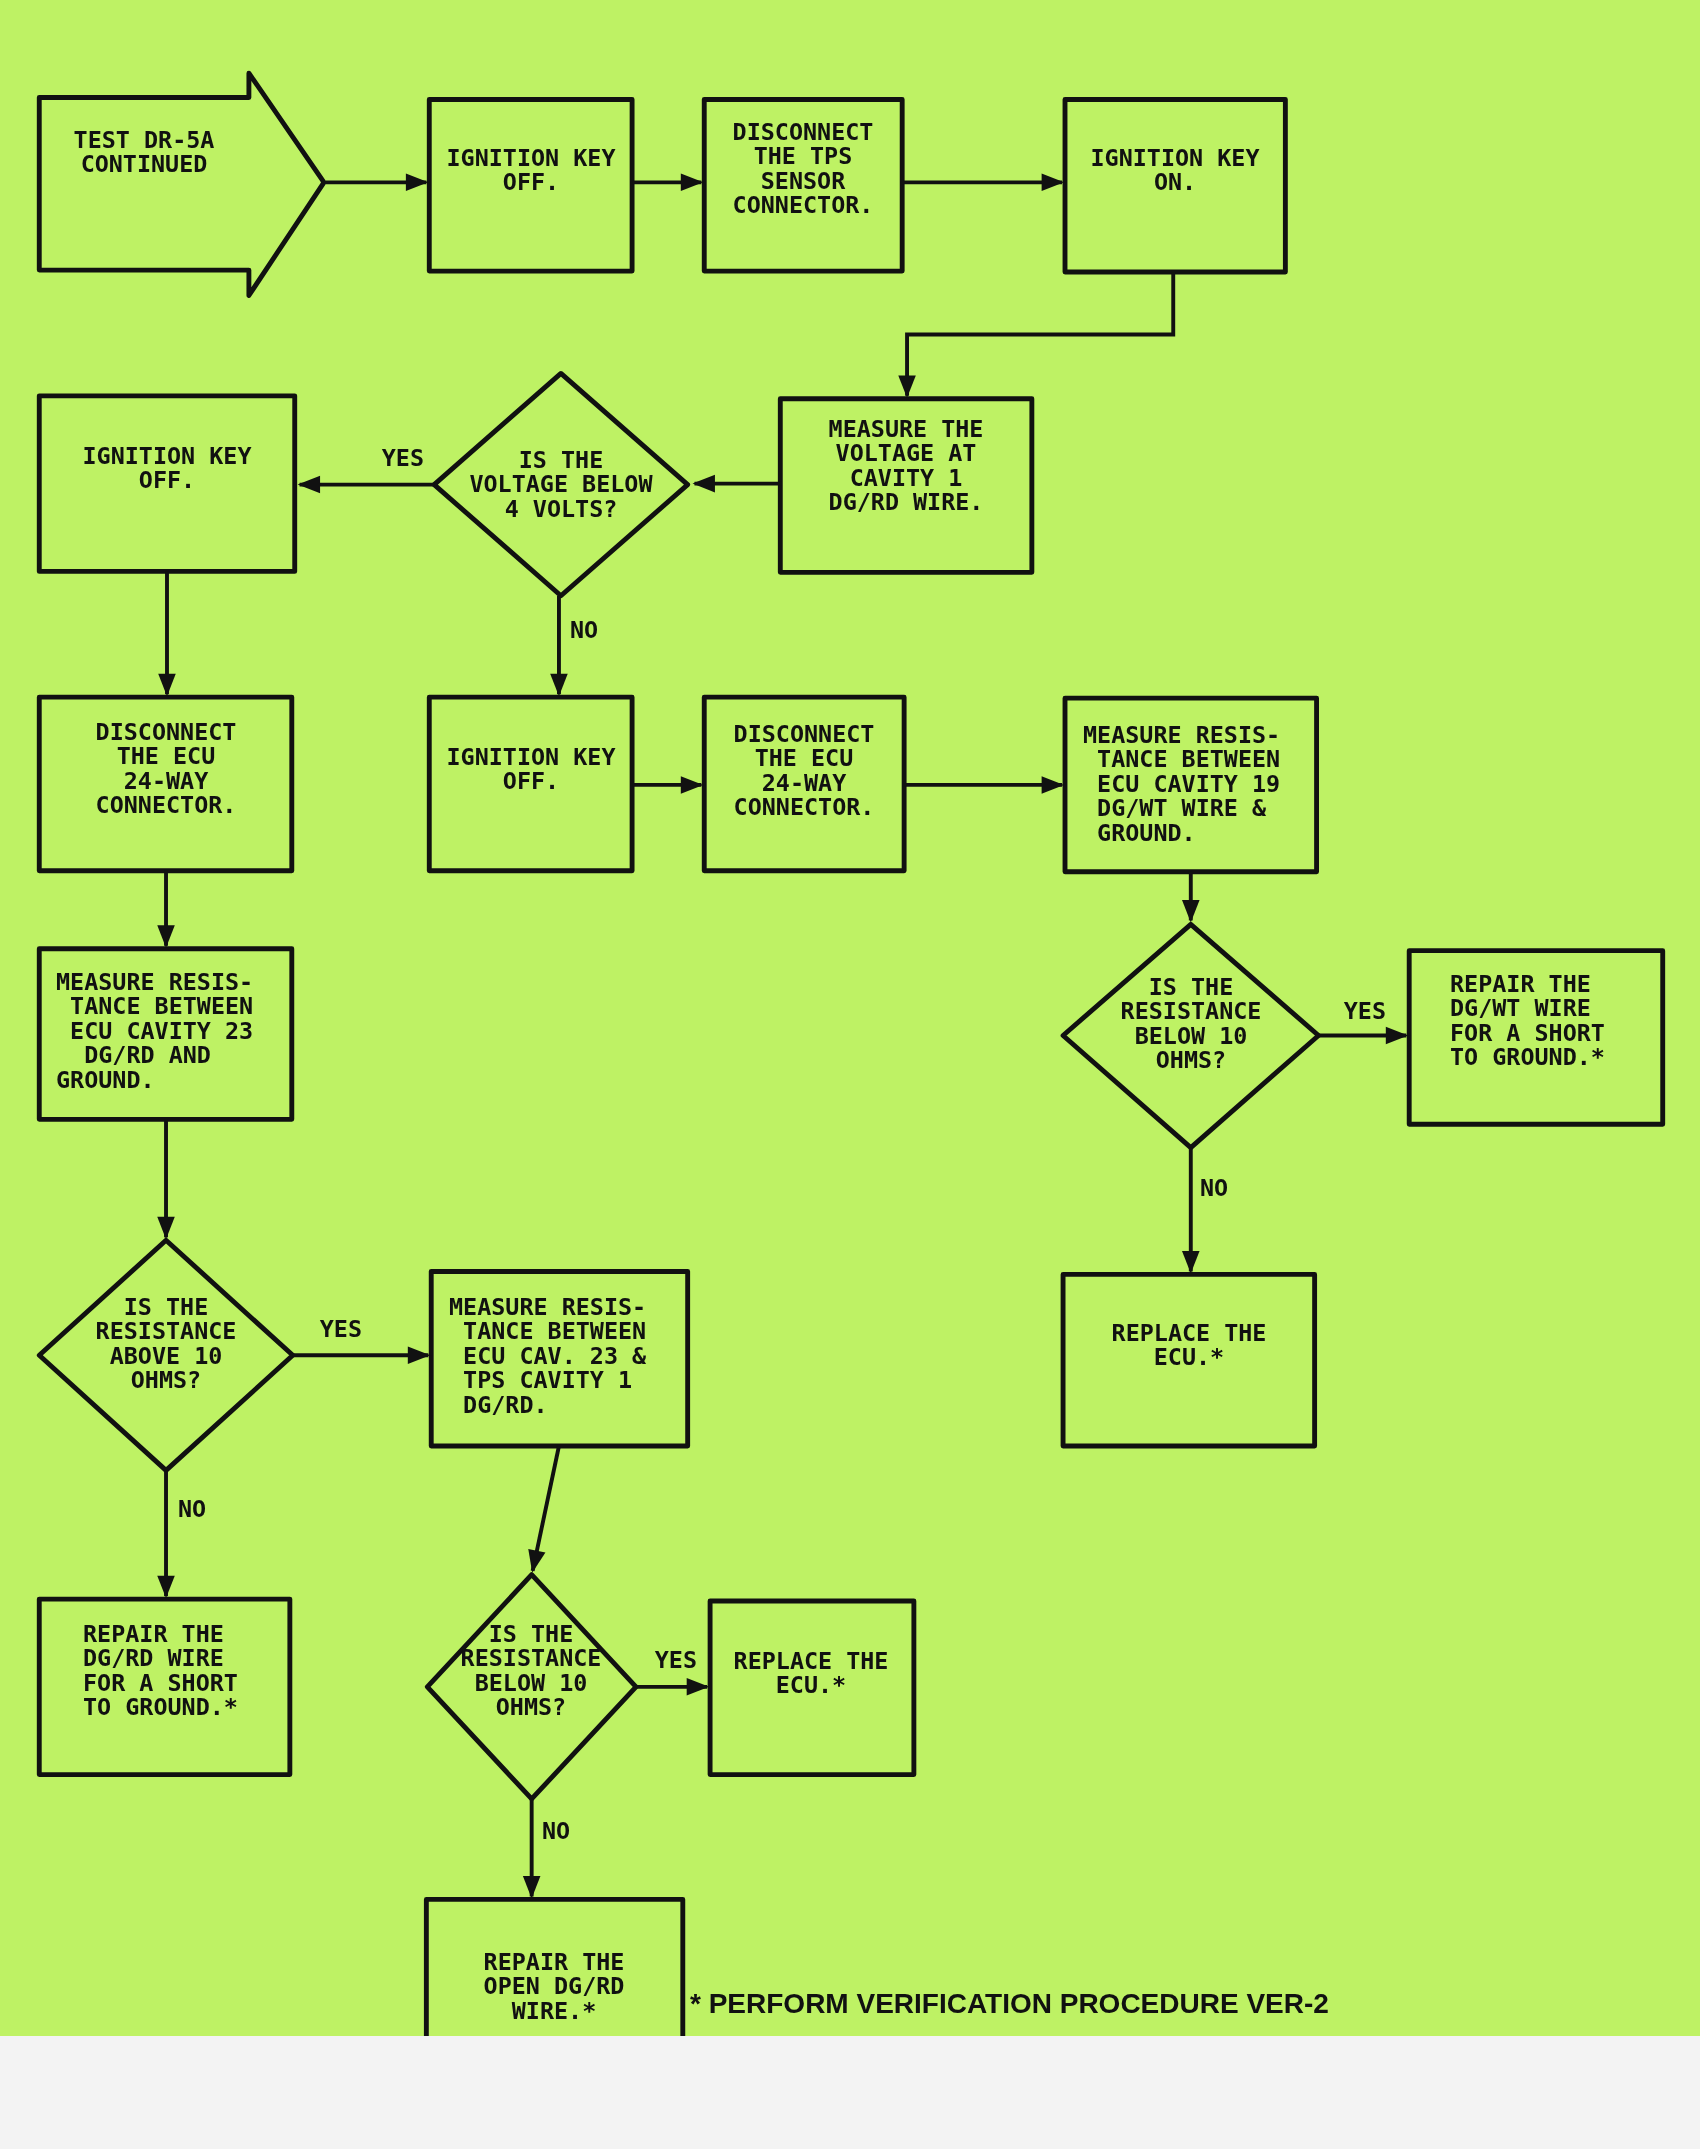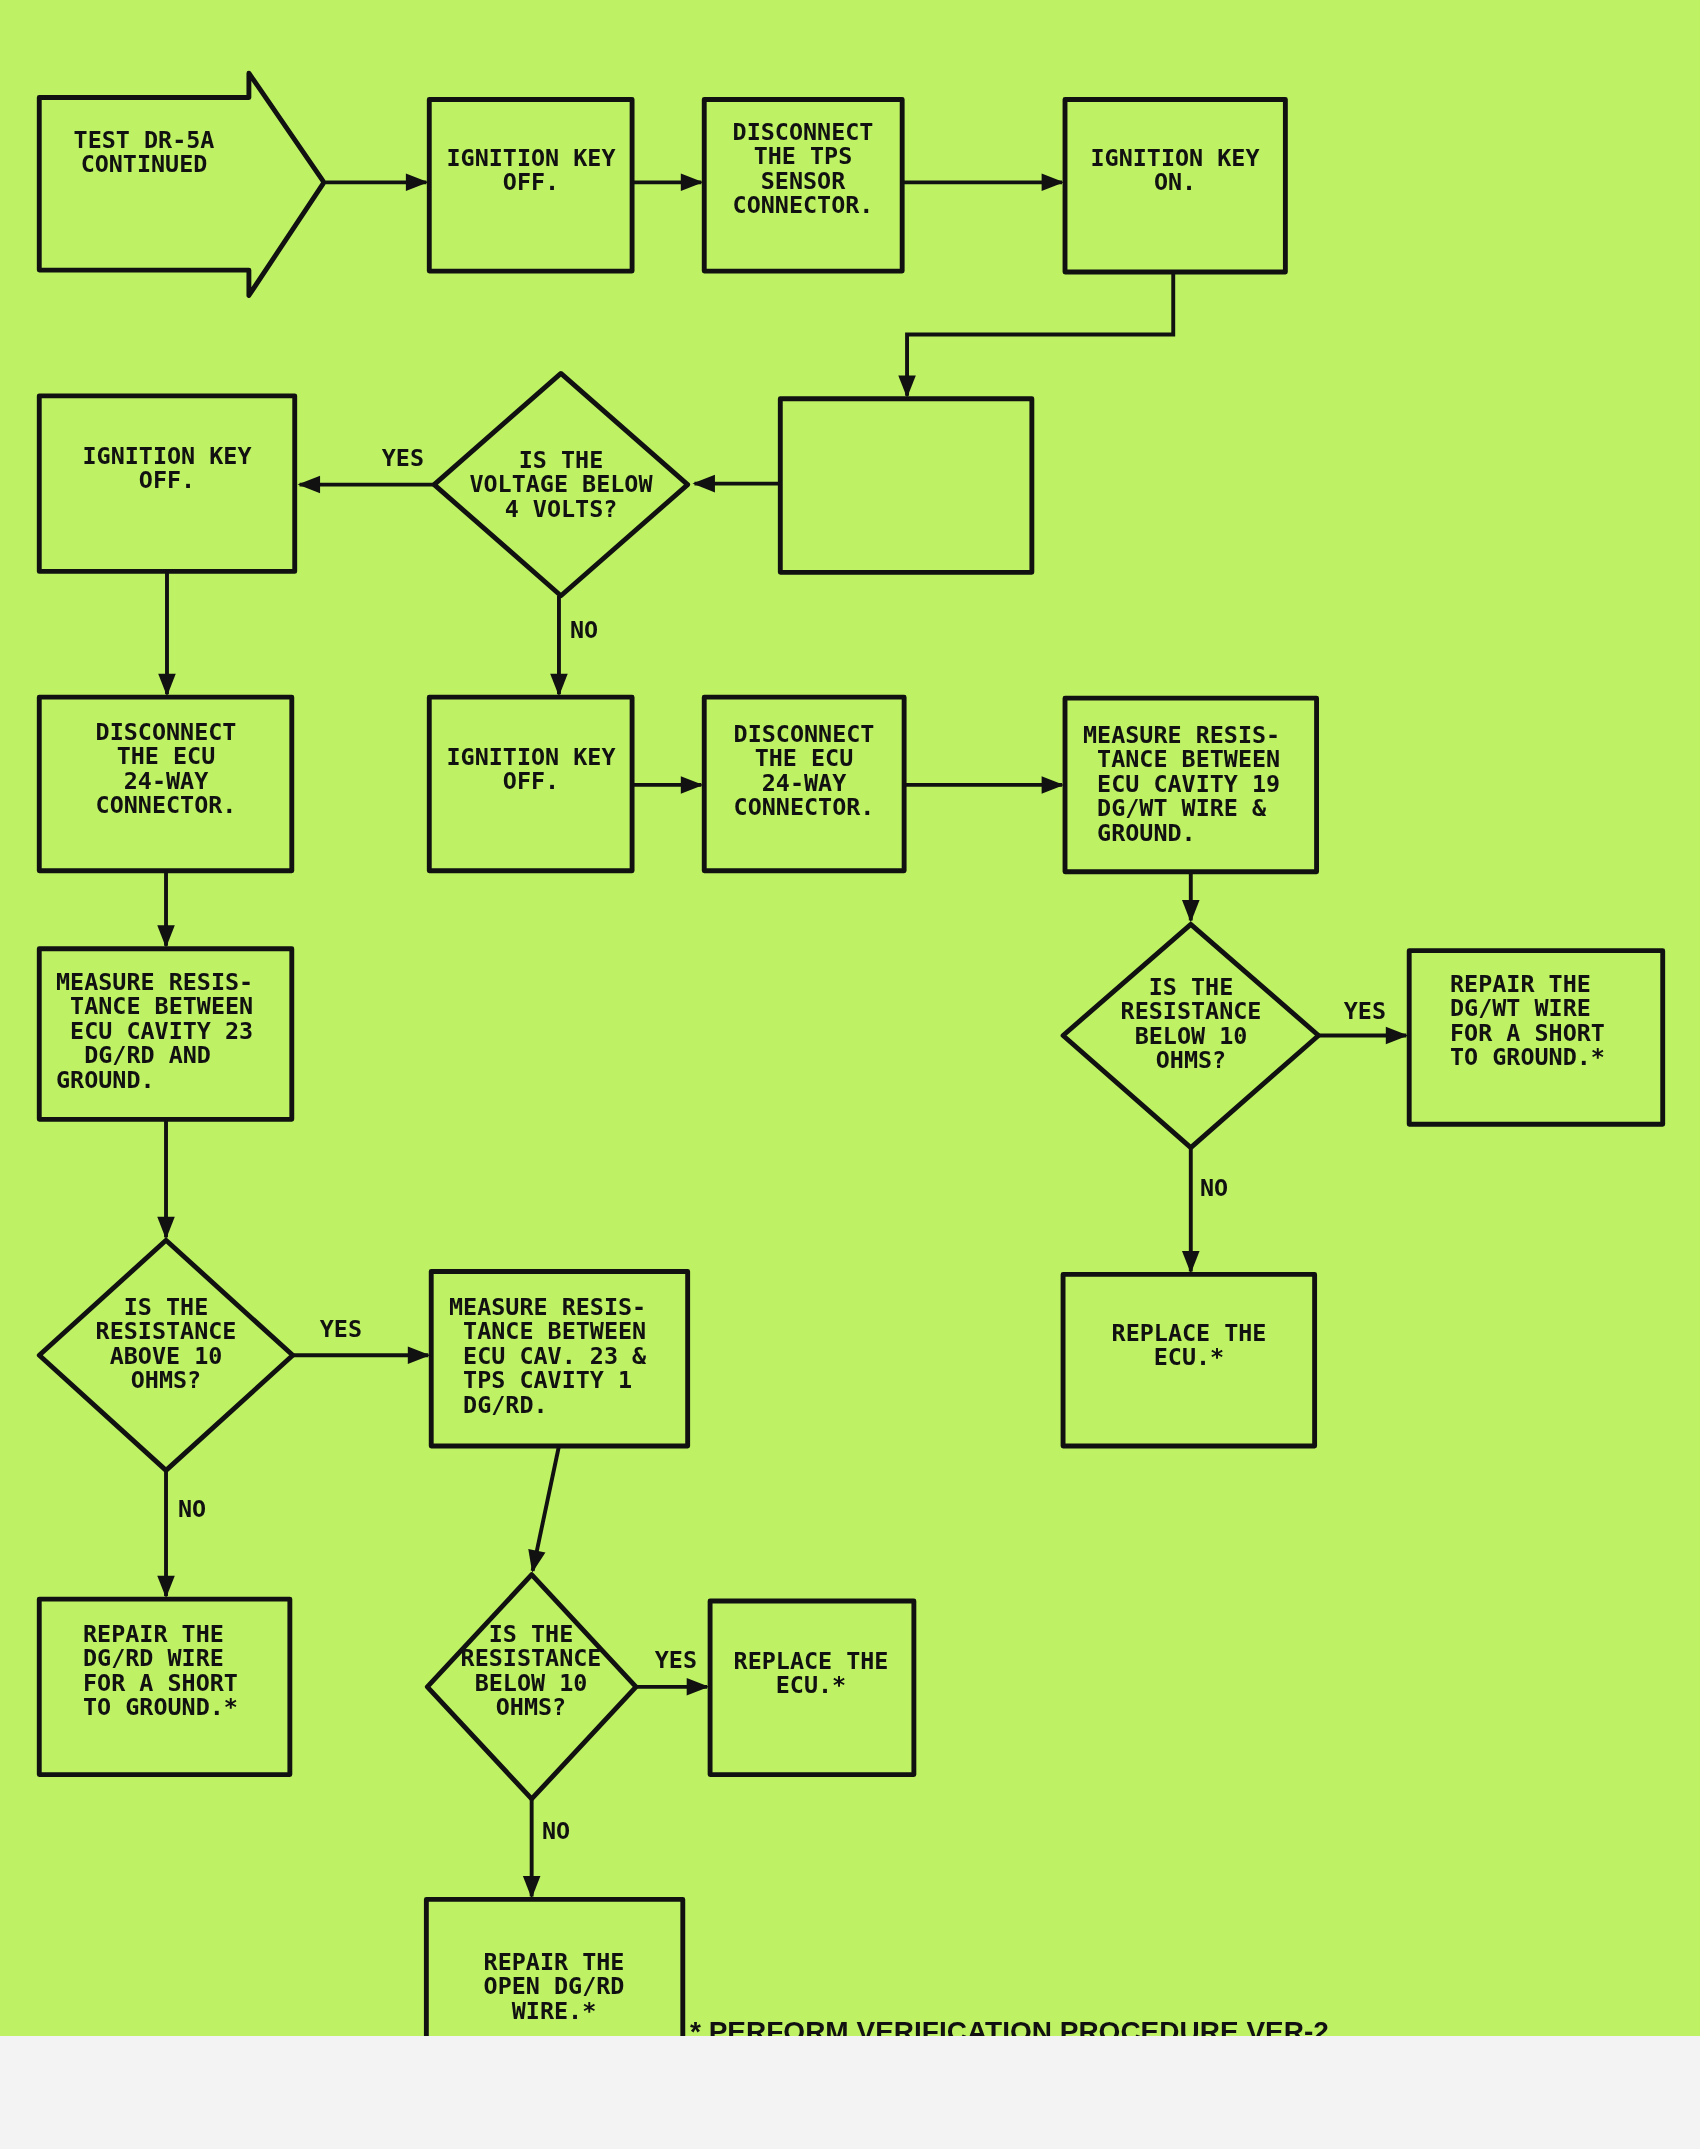--- a/index.html
+++ b/index.html
@@ -6,21 +6,21 @@
   .page{position:relative;width:1701px;height:2036px;background:#bef264;overflow:hidden;
         font-family:"DejaVu Sans Mono",monospace;}
   svg.canvas{position:absolute;left:0;top:0;width:1701px;height:2149px;}
   svg.canvas .shape{fill:none;stroke:#111;stroke-width:5;stroke-linejoin:round;}
   svg.canvas .conn{fill:none;stroke:#111;stroke-width:4;stroke-linejoin:miter;}
   .t{position:absolute;color:#111;font:bold 23.4px/24.4px "DejaVu Sans Mono",monospace;
      white-space:pre;letter-spacing:0px;}
   .c{text-align:center;width:234px;}
   .lbl{width:59px;text-align:right;}
   .note{position:absolute;color:#111;font:bold 28px/31px "Liberation Sans",sans-serif;
-        white-space:pre;letter-spacing:0px;margin-top:28px;}
+        white-space:pre;letter-spacing:0px;}
 </style>
 </head>
 <body>
 
 <div class="page">
 
   <svg class="canvas" viewBox="0 0 1744 2204" xmlns="http://www.w3.org/2000/svg">
     <defs>
       <marker id="arr" markerUnits="userSpaceOnUse" markerWidth="26" markerHeight="22" refX="22" refY="10" orient="auto">
         <path d="M1,1 L24,10 L1,19 Z" fill="#111"></path>
@@ -76,20 +76,24 @@
   <div class="t c" style="left:27px;top:128px;">TEST DR-5A
 CONTINUED</div>
   <div class="t c" style="left:414px;top:146px;">IGNITION KEY
 OFF.</div>
   <div class="t c" style="left:686px;top:120px;">DISCONNECT
 THE TPS
 SENSOR
 CONNECTOR.</div>
   <div class="t c" style="left:1058px;top:146px;">IGNITION KEY
 ON.</div>
+  <div class="t c" style="left:789px;top:417px;">MEASURE THE
+VOLTAGE AT
+CAVITY 1
+DG/RD WIRE.</div>
   <div class="t c" style="left:50px;top:444px;">IGNITION KEY
 OFF.</div>
   <div class="t c" style="left:414px;top:745px;">IGNITION KEY
 OFF.</div>
   <div class="t c" style="left:687px;top:722px;">DISCONNECT
 THE ECU
 24-WAY
 CONNECTOR.</div>
   <div class="t c" style="left:49px;top:720px;">DISCONNECT
 THE ECU

